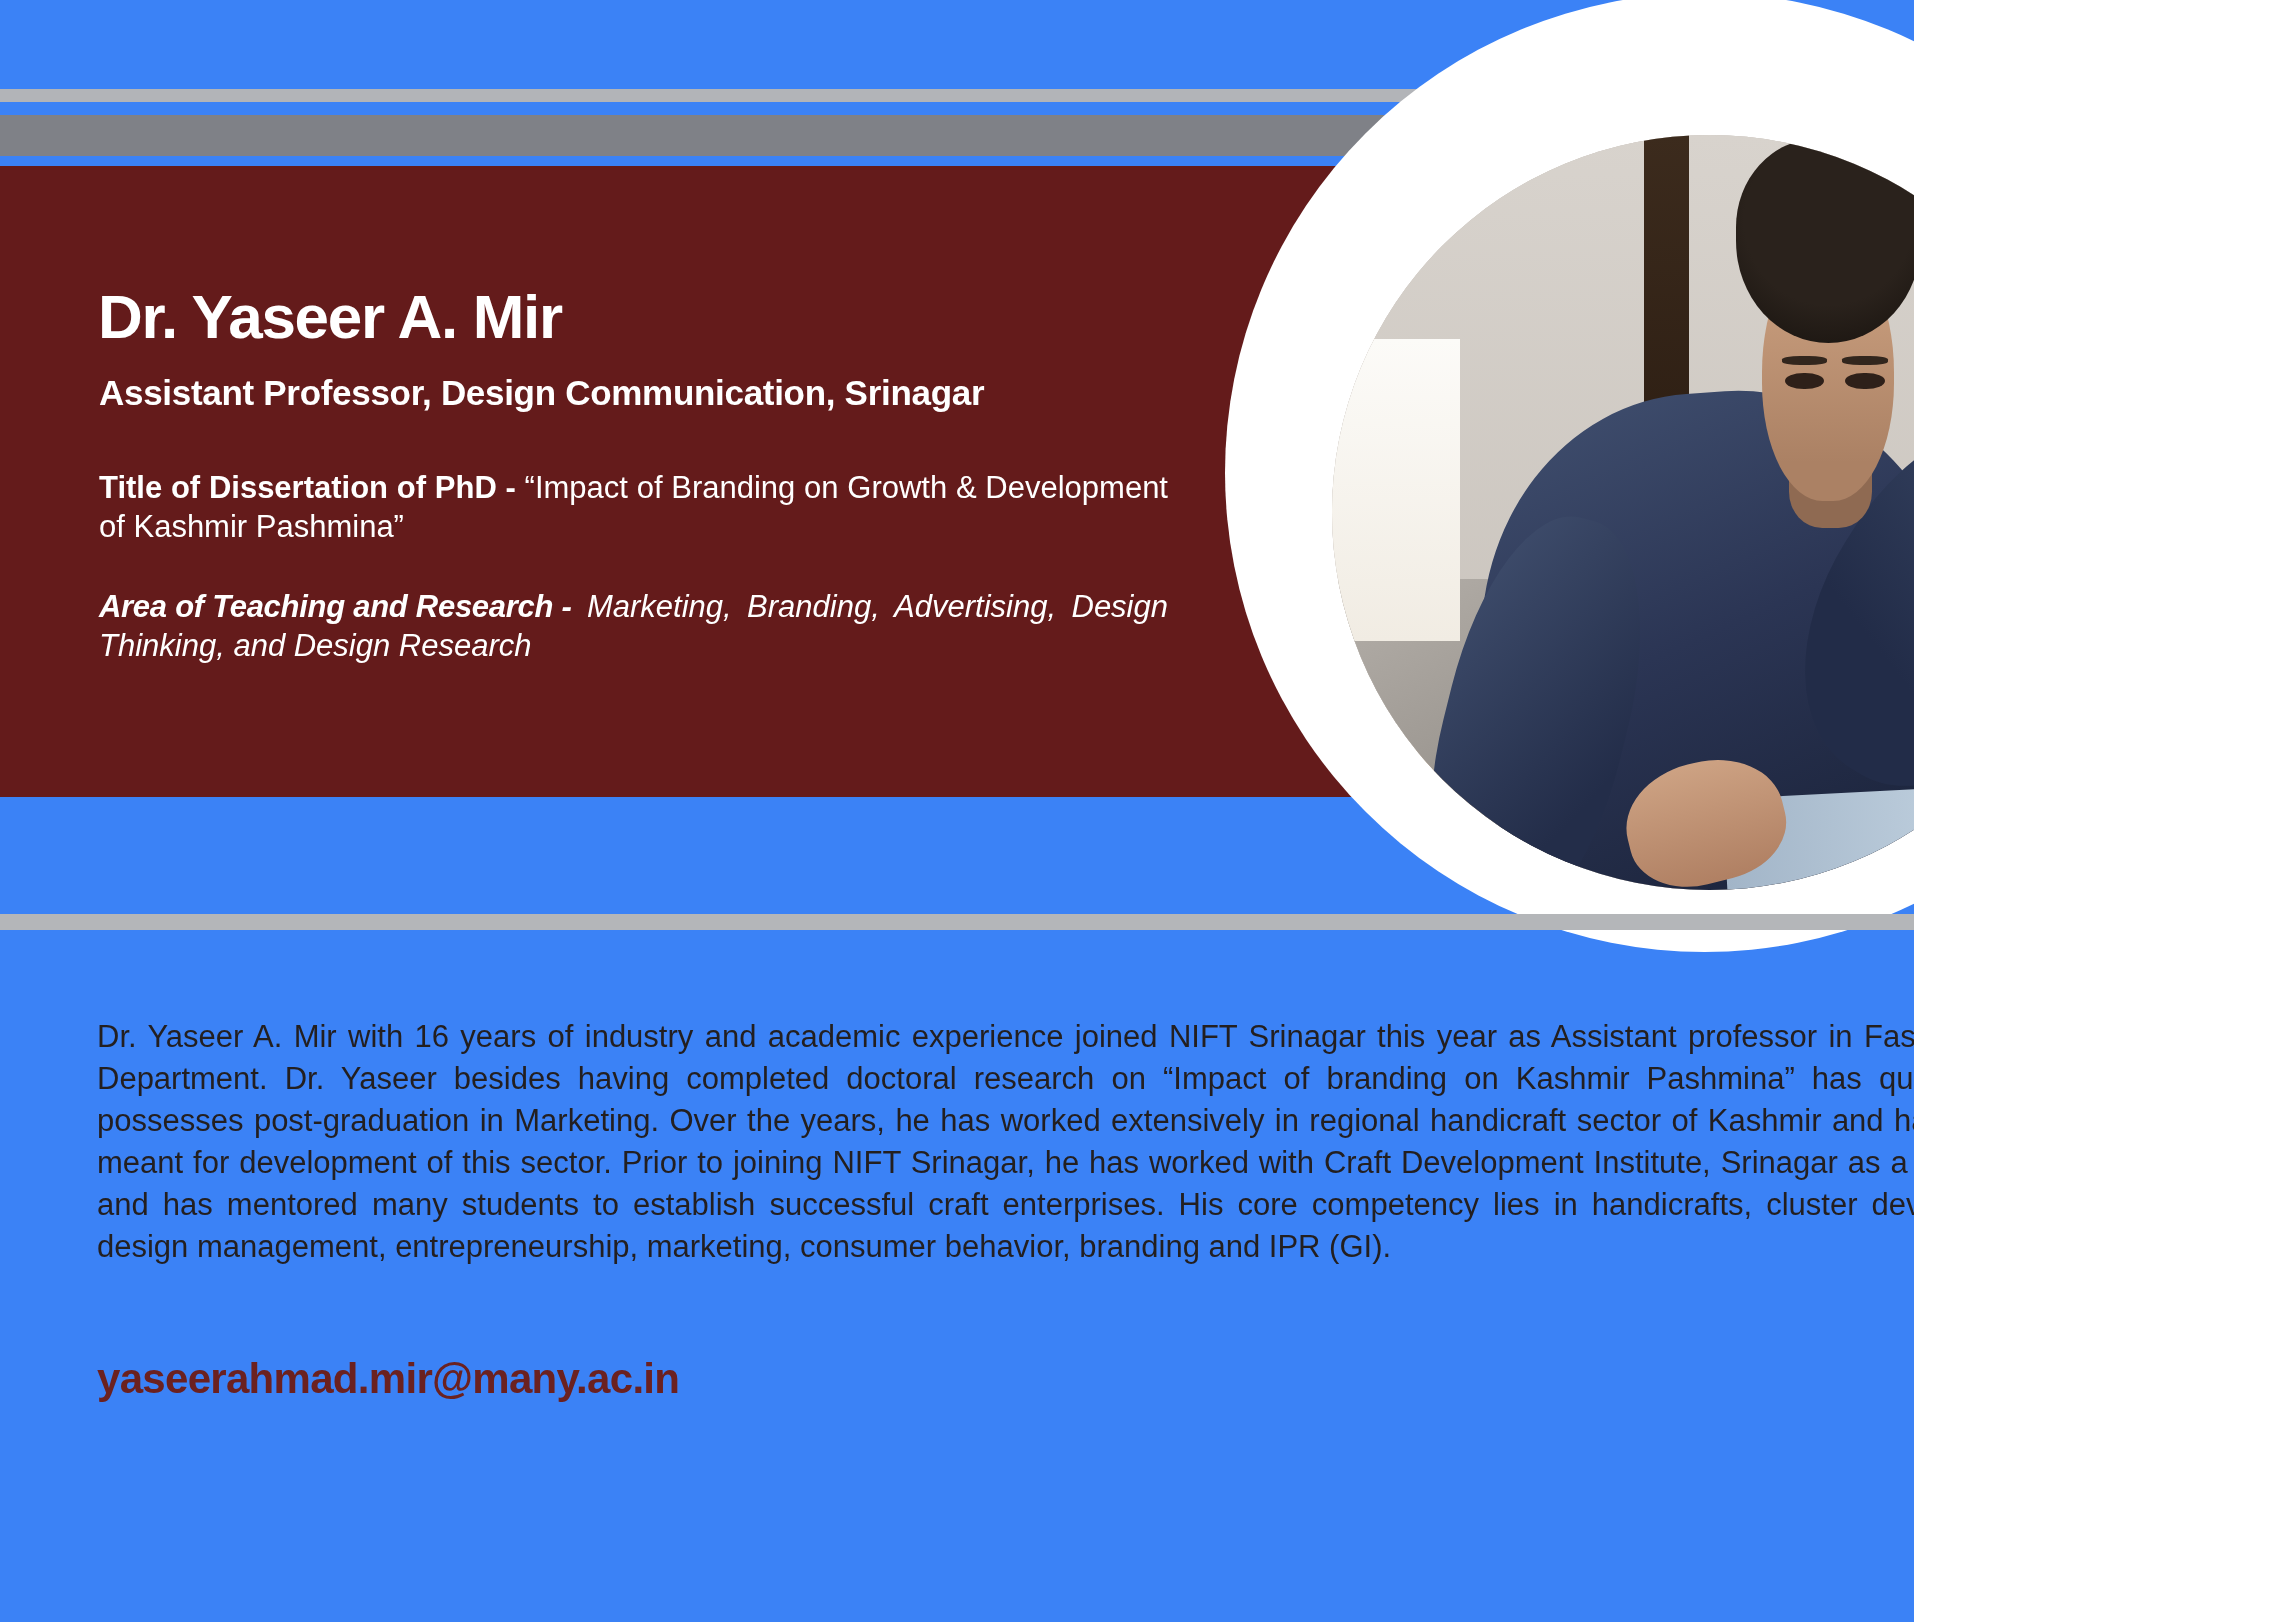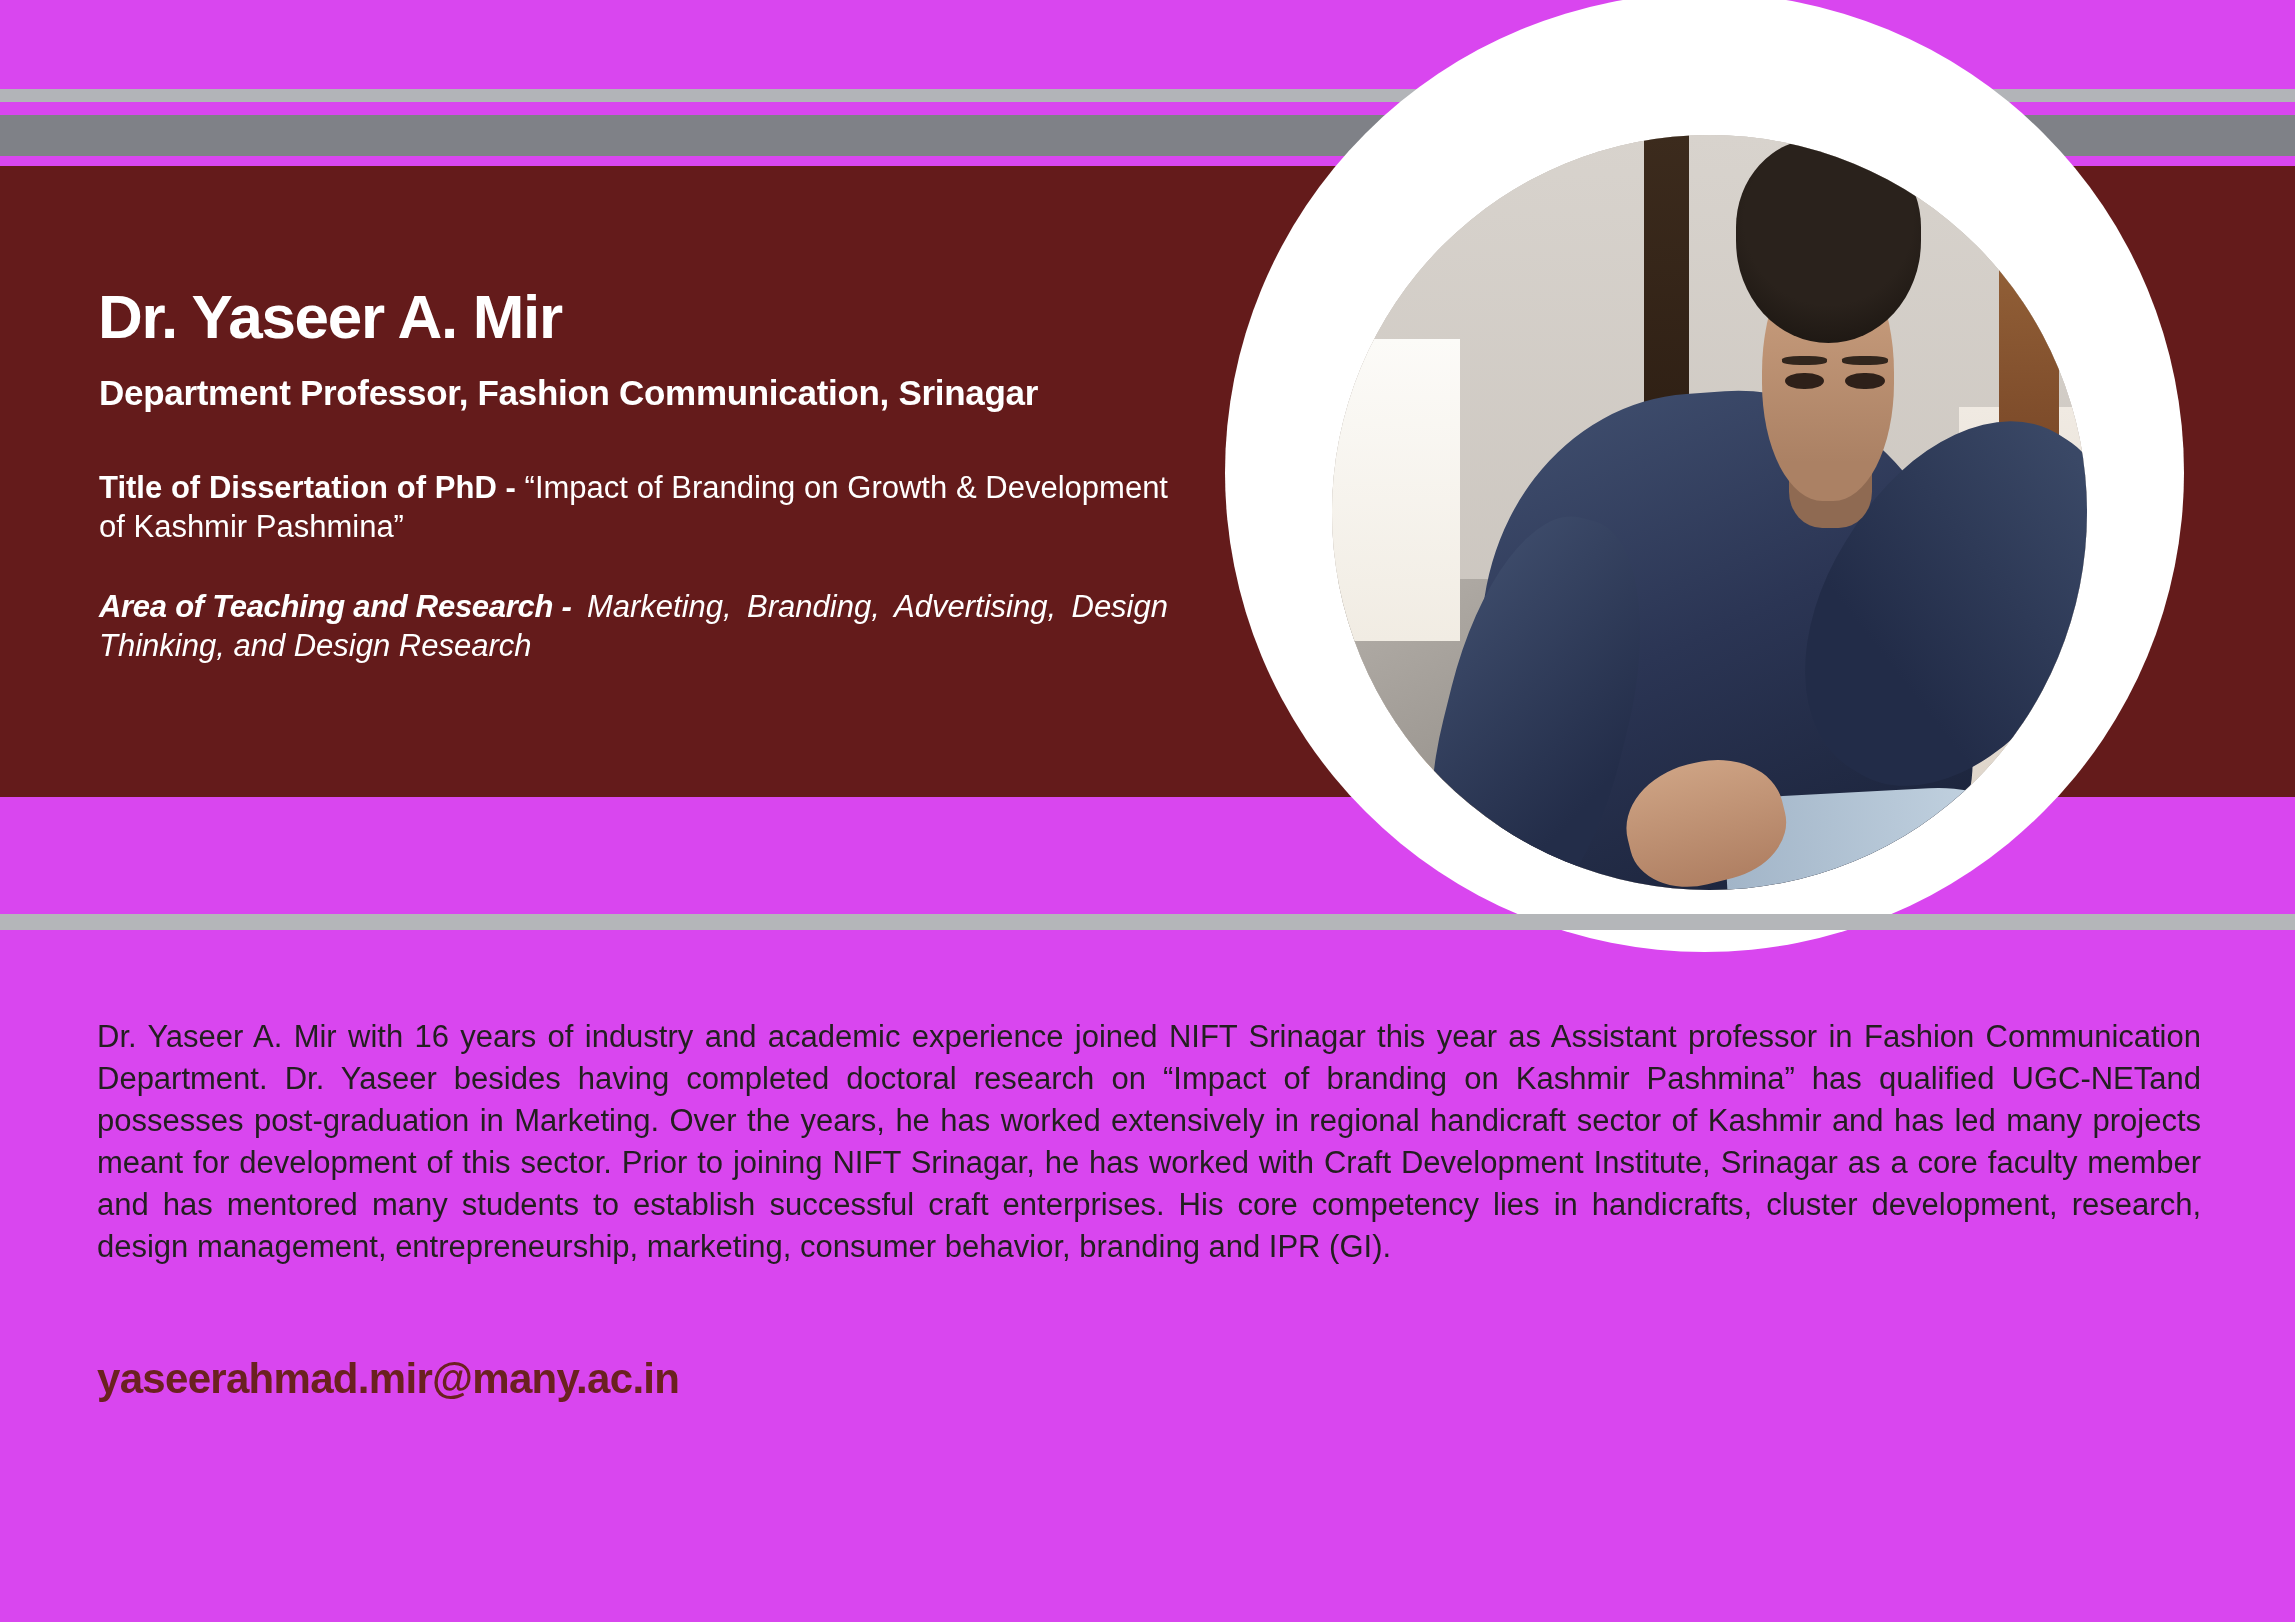--- a/index.html
+++ b/index.html
@@ -1,20 +1,20 @@
 <!DOCTYPE html>
 <html style="font-size:10.7px"><head>
 <meta charset="utf-8">
 <style>
   html, body { margin: 0; padding: 0; background: #ffffff; }
   #page {
     position: relative;
-    width: 2295px;
+    width: 1914px;
     height: 1622px;
-    background: #d946ef;
+    background: #3b82f6;
     overflow: hidden;
     font-family: "Liberation Sans", "DejaVu Sans", sans-serif;
   }
   
   .stripe { position: absolute; left: 0; width: 2295px; z-index: 1; }
   #stripe-thin-top   { top: 89px; height: 13.4px; background: #b2b4b8; }
   #stripe-thick-top  { top: 115px; height: 41px; background: #7f8187; }
   #stripe-bottom     { top: 914px; height: 16px; background: #b4b6b9; z-index: 5; }
   
   #maroon-band {
@@ -175,21 +175,21 @@
     <div class="ph" id="ph-face"></div>
     <div class="ph" id="ph-hair"></div>
     <div class="ph-eye" id="ph-eye-l"></div>
     <div class="ph-eye" id="ph-eye-r"></div>
     <div class="ph-brow" id="ph-brow-l"></div>
     <div class="ph-brow" id="ph-brow-r"></div>
   </div>
 
   <h1 id="name" class="banner-text" style="margin:0; position:absolute;">Dr. Yaseer A. Mir</h1>
 
-  <div id="role" class="banner-text">Department Professor, Fashion Communication, Srinagar</div>
+  <div id="role" class="banner-text">Assistant Professor, Design Communication, Srinagar</div>
 
   <div id="dissertation-block" class="banner-text">
     <span class="block-label">Title of Dissertation of PhD -</span> 
     <span>“Impact of Branding on Growth &amp; Development of Kashmir Pashmina”</span>
   </div>
 
   <div id="research-block" class="banner-text">
     <span class="block-label">Area of Teaching and Research -</span> 
     <span>Marketing, Branding, Advertising, Design Thinking, and Design Research</span>
   </div>

